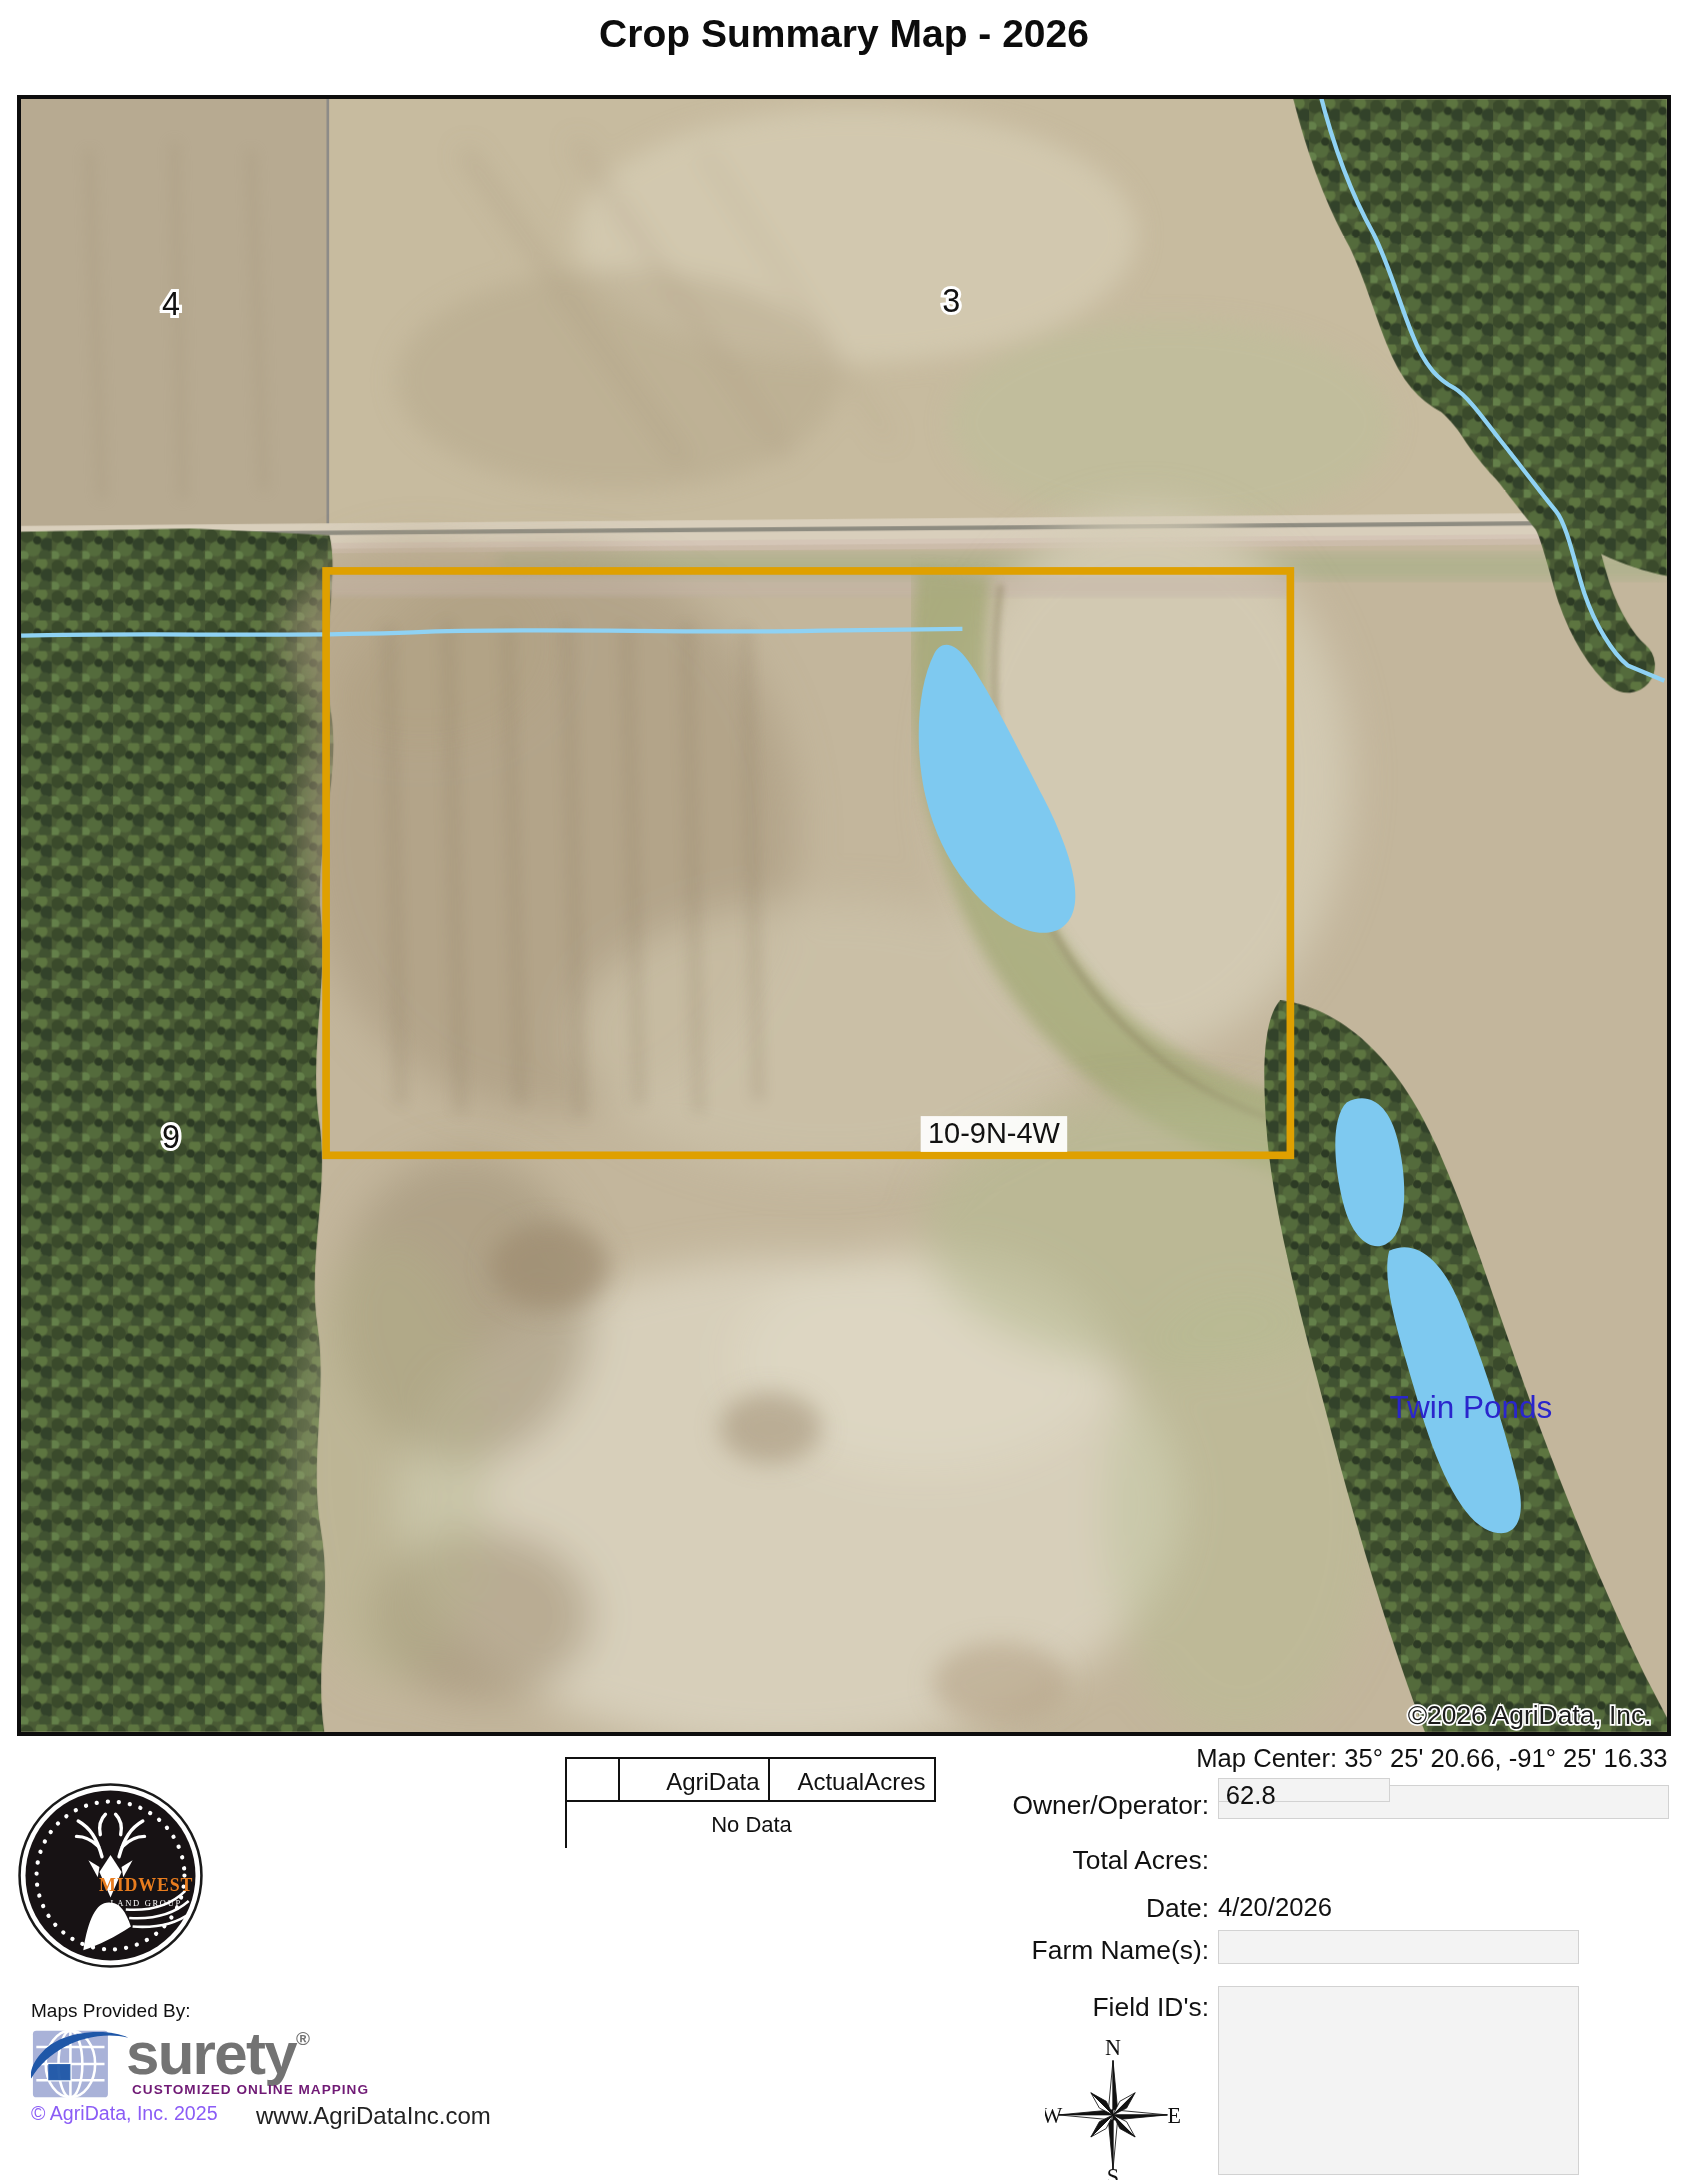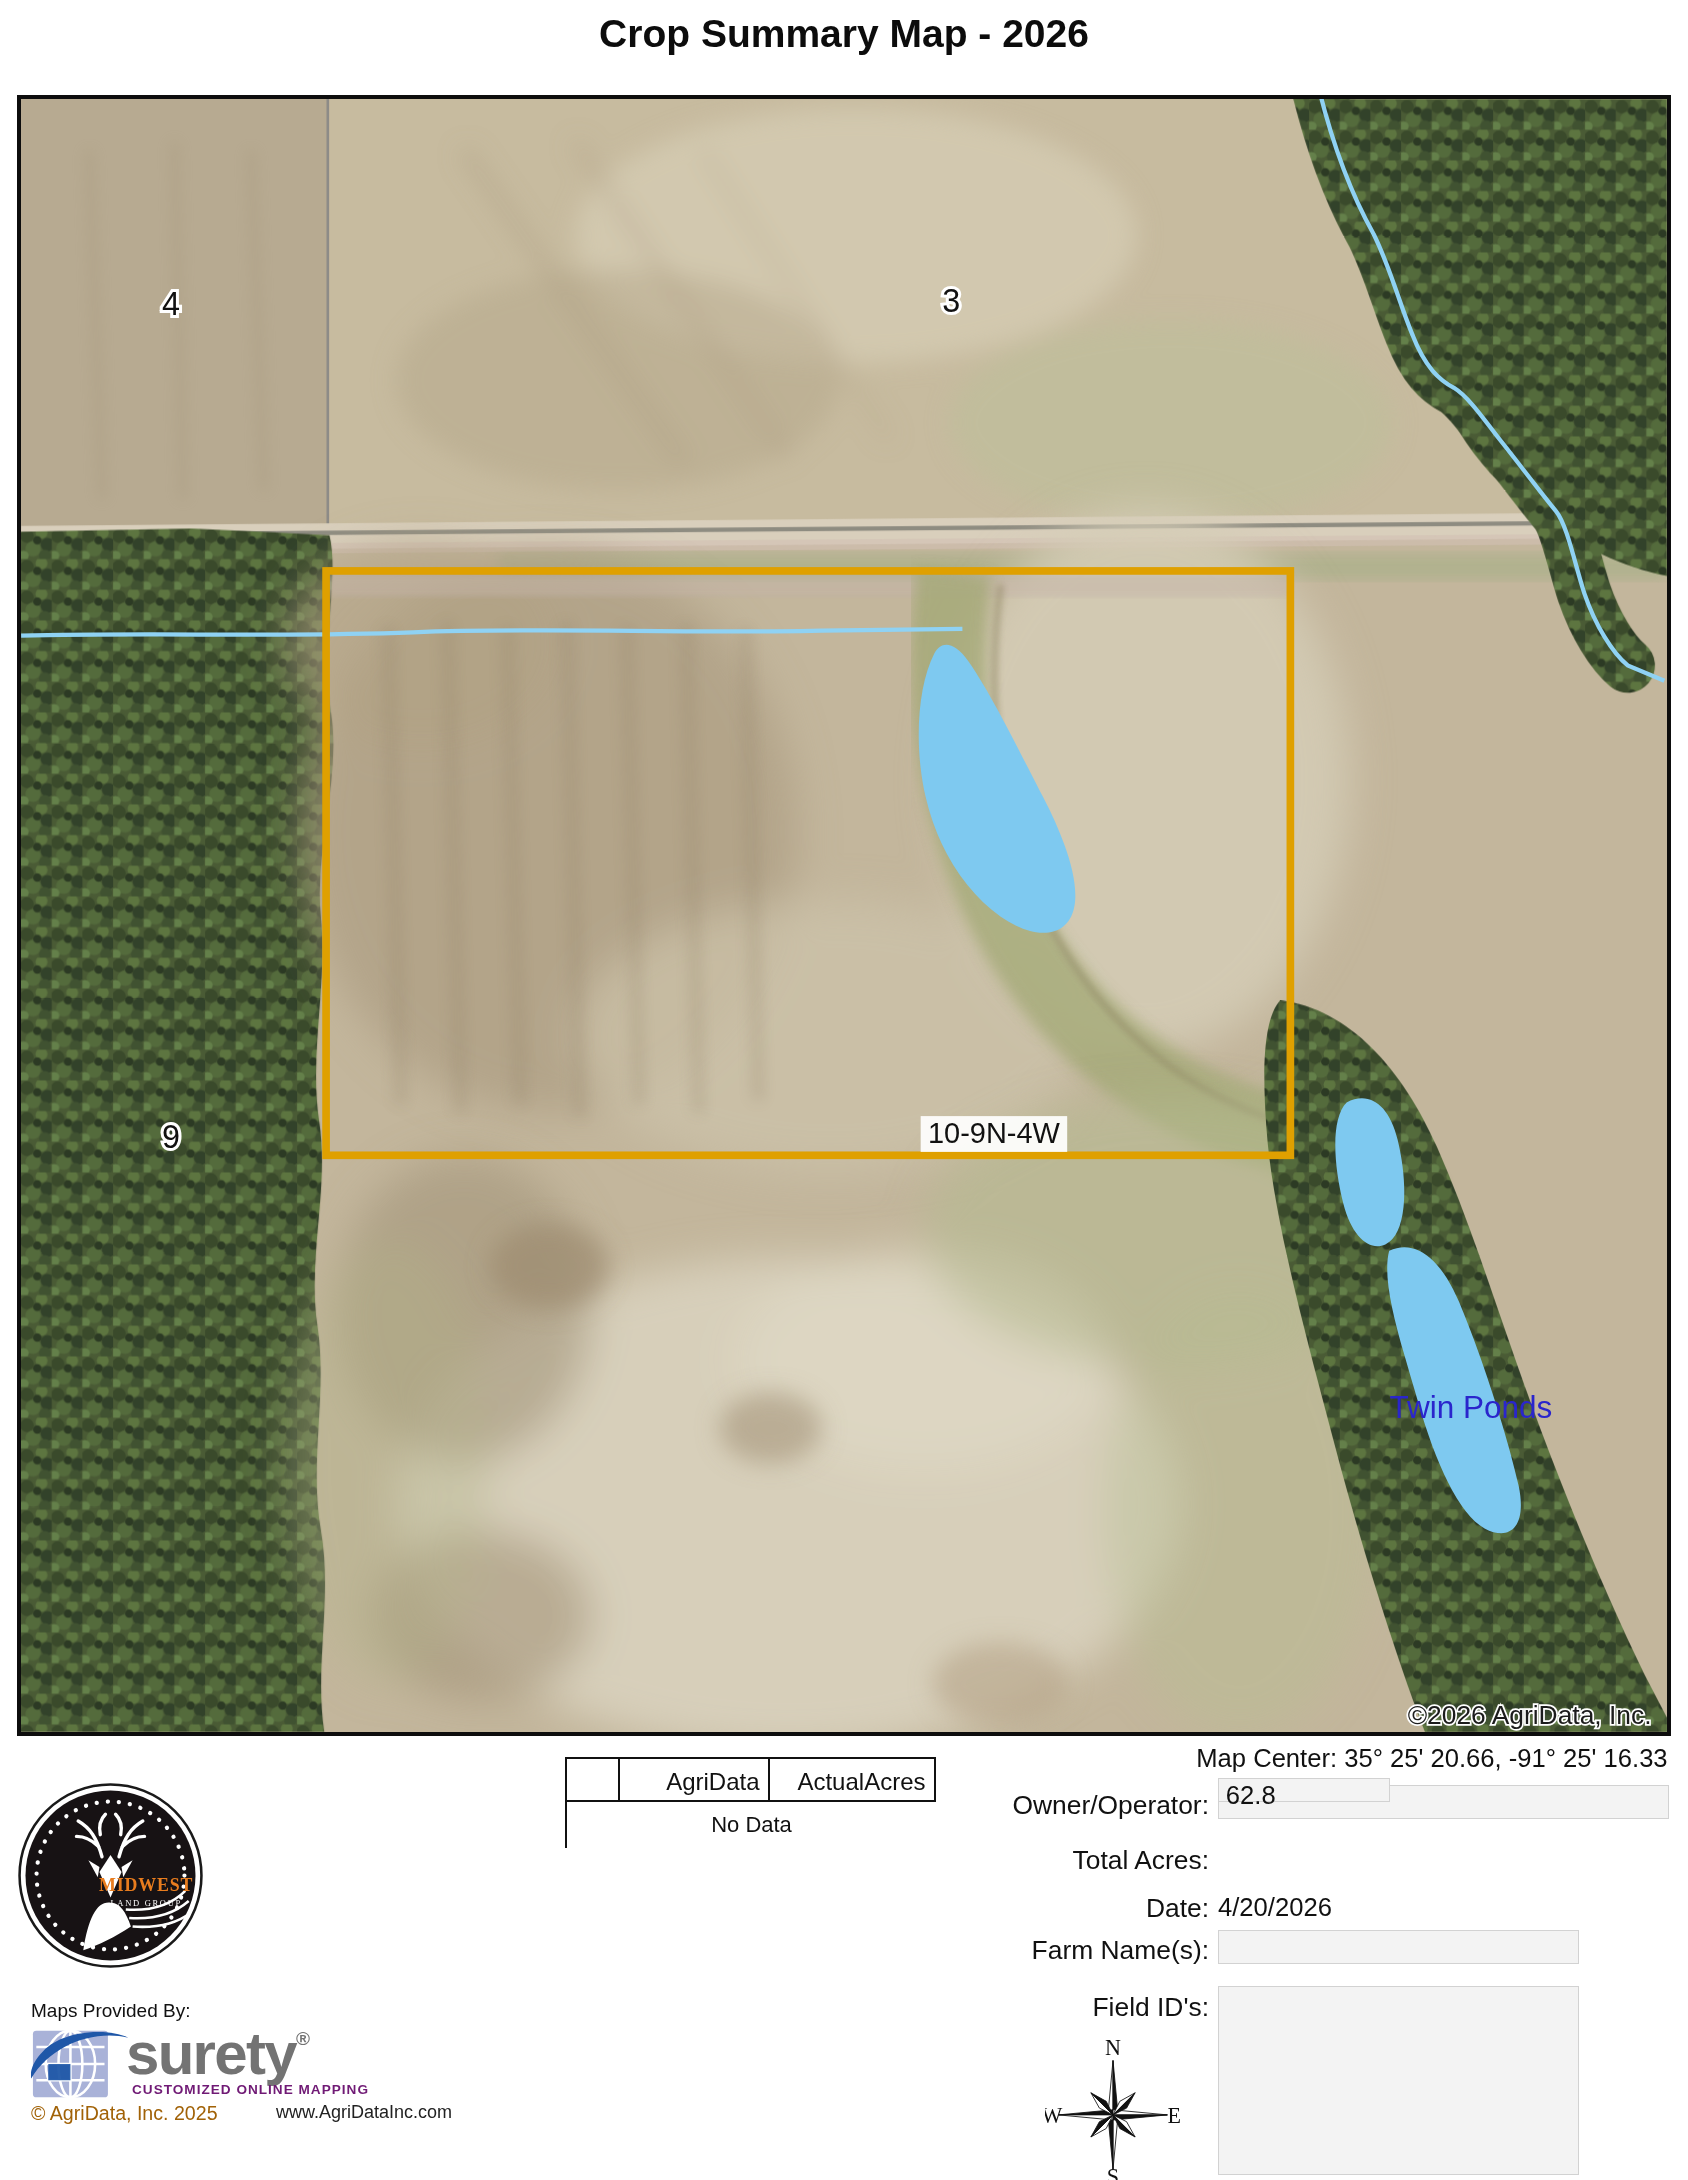--- a/index.html
+++ b/index.html
@@ -52,22 +52,22 @@
   .surety-wrap { position:absolute; left:31px; top:2024px; width:443px; height:77px; }
   .surety-name {
     position:absolute; left:95px; top:-5.1px; font-size:60px; font-weight:bold;
     color:#737373; letter-spacing:-1.7px;
   }
   .surety-reg { font-size:19px; font-weight:bold; vertical-align:29px; letter-spacing:0; }
   .surety-tagline {
     position:absolute; left:101px; top:58px; font-size:13.6px; font-weight:bold;
     color:#701a75; letter-spacing:1px; white-space:nowrap;
   }
-  .agridata-line { position:absolute; left:31px; top:2102px; font-size:19.6px; color:#a16207; }
-  .website-line  { position:absolute; left:276px; top:2102px; font-size:18px; color:#222; }
+  .agridata-line { position:absolute; left:31px; top:2102px; font-size:19.6px; color:#8b5cf6; }
+  .website-line  { position:absolute; left:256px; top:2102px; font-size:24px; color:#222; }
 
   .midwest-logo { position:absolute; left:17px; top:1782px; }
   .compass { position:absolute; left:1045px; top:2038px; }
 </style>
 </head>
 <body>
 
 <div class="page-title">Crop Summary Map - 2026</div>
 
 <div class="map-frame">

